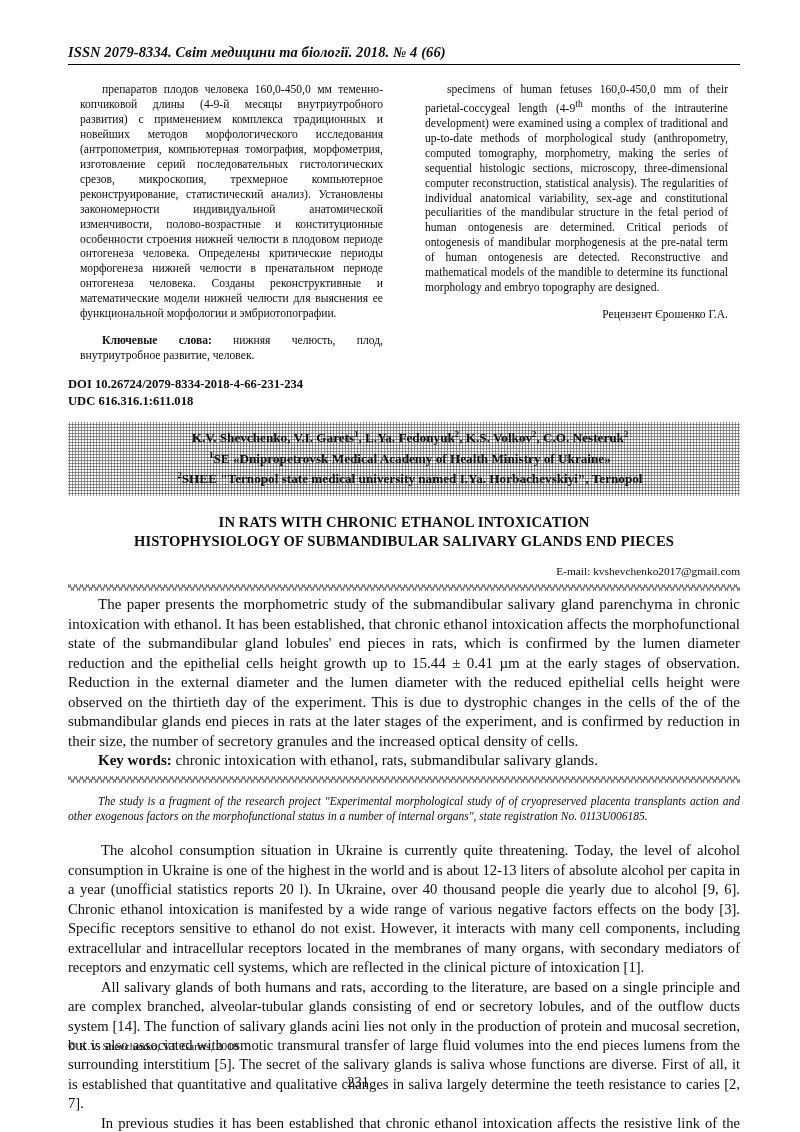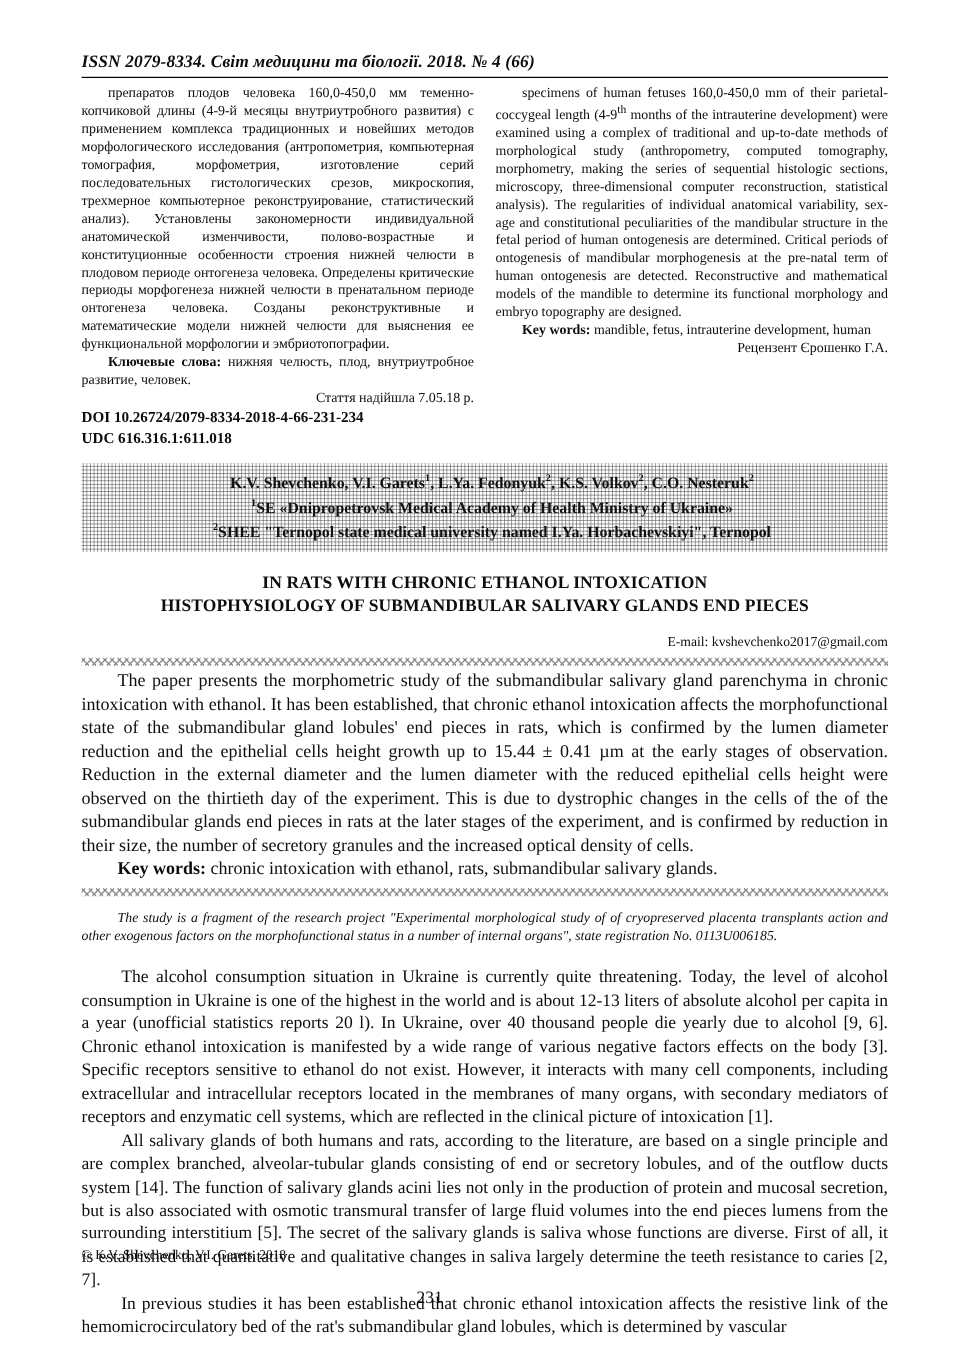--- a/index.html
+++ b/index.html
@@ -51,21 +51,21 @@
   }
   .col {
     width: 327px;
     font-size: 11.6px;
     line-height: 1.29;
     text-align: justify;
     text-justify: inter-word;
     hyphens: auto;
   }
   .col p {
-    margin: 0;
+    margin: 12px;
   }
   .indent {
     text-indent: 22px;
   }
   .kw { font-weight: bold; }
   .right-line {
     text-align: right;
     margin-top: 1px;
   }
 
@@ -183,25 +183,23 @@
 <div class="page">
   <div class="content">
 
     <div class="runhead">ISSN 2079-8334. Світ медицини та біології. 2018. № 4 (66)</div>
     <div class="runhead-rule"></div>
 
     <div class="cols">
       <div class="col">
         <p class="indent">препаратов плодов человека 160,0-450,0 мм теменно-копчиковой длины (4-9-й месяцы внутриутробного развития) с применением комплекса традиционных и новейших методов морфологического исследования (антропометрия, компьютерная томография, морфометрия, изготовление серий последовательных гистологических срезов, микроскопия, трехмерное компьютерное реконструирование, статистический анализ). Установлены закономерности индивидуальной анатомической изменчивости, полово-возрастные и конституционные особенности строения нижней челюсти в плодовом периоде онтогенеза человека. Определены критические периоды морфогенеза нижней челюсти в пренатальном периоде онтогенеза человека. Созданы реконструктивные и математические модели нижней челюсти для выяснения ее функциональной морфологии и эмбриотопографии.</p>
         <p class="indent"><span class="kw">Ключевые слова:</span><span> нижняя челюсть, плод, внутриутробное развитие, человек.</span></p>
-        <p class="right-line">Стаття надійшла 7.05.18 р.</p>
       </div>
       <div class="col">
         <p class="indent"><span>specimens of human fetuses 160,0-450,0 mm of their parietal-coccygeal length (4-9</span><sup>th</sup><span> months of the intrauterine development) were examined using a complex of traditional and up-to-date methods of morphological study (anthropometry, computed tomography, morphometry, making the series of sequential histologic sections, microscopy, three-dimensional computer reconstruction, statistical analysis). The regularities of individual anatomical variability, sex-age and constitutional peculiarities of the mandibular structure in the fetal period of human ontogenesis are determined. Critical periods of ontogenesis of mandibular morphogenesis at the pre-natal term of human ontogenesis are detected. Reconstructive and mathematical models of the mandible to determine its functional morphology and embryo topography are designed.</span></p>
-        <p class="indent"><span class="kw">Key words:</span><span> mandible, fetus, intrauterine development, human</span></p>
         <p class="right-line">Рецензент Єрошенко Г.А.</p>
       </div>
     </div>
 
     <div class="doi">
       <div>DOI 10.26724/2079-8334-2018-4-66-231-234</div>
       <div>UDC 616.316.1:611.018</div>
     </div>
 
     <div class="authors-band">

